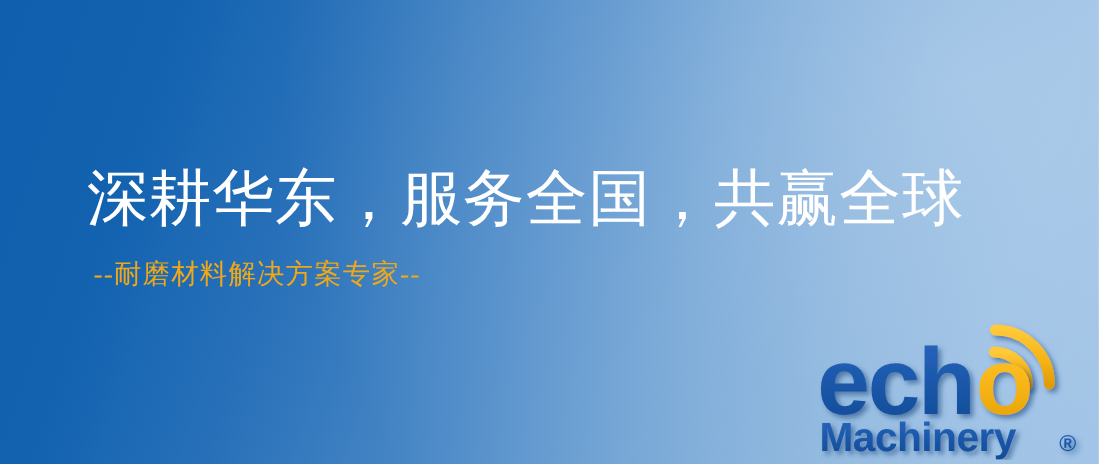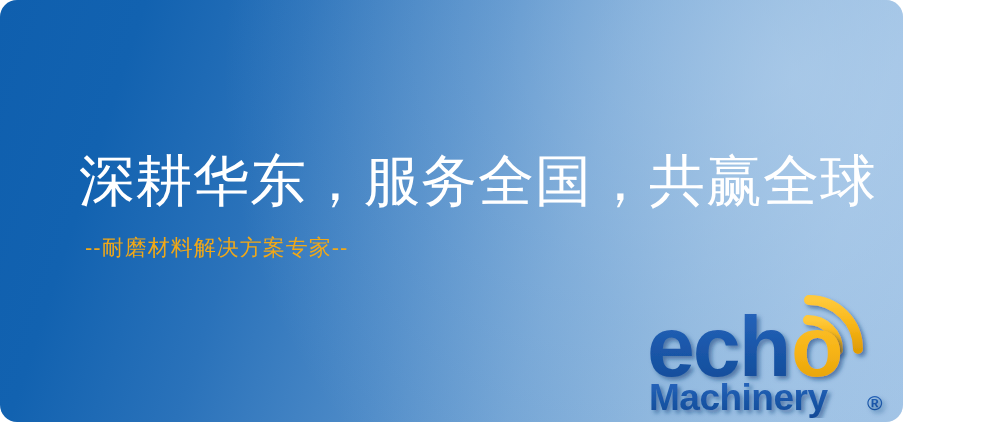--- a/index.html
+++ b/index.html
@@ -2,36 +2,35 @@
 <html><head>
 <meta charset="utf-8">
 <style>
   html, body {
     margin: 0;
     padding: 0;
     background: #ffffff;
   }
   #banner {
     position: relative;
-    width: 903px;
+    width: 999px;
     height: 422px;
     overflow: hidden;
     font-family: "Liberation Sans", sans-serif;
     
     background:
       linear-gradient(108deg,
         #0f5fae 0%,
         #1262b0 14%,
         #2a72ba 30%,
         #4e8bc8 48%,
         #6ea1d3 62%,
         #87b2db 76%,
         #97bde2 88%,
         #9cc0e4 100%);
-    border-radius: 17px;
   }
   #banner::after {
     
     content: "";
     position: absolute;
     inset: 0;
     background: radial-gradient(circle at 88% 18%,
                 rgba(190,215,240,0.55) 0%,
                 rgba(190,215,240,0.22) 34%,
                 rgba(190,215,240,0.0) 66%);
@@ -49,22 +48,22 @@
     font-family: "Liberation Serif", "DejaVu Serif", serif;
     font-size: 56px;
     line-height: 1.18;
     font-weight: 400;
     color: #ffffff;
     letter-spacing: 1px;
     white-space: nowrap;
   }
   .subtitle {
     margin: 22px 0 0 6px;
-    font-family: Liberation Sans, sans-serif;
-    font-size: 22px;
+    font-family: Liberation Serif, serif;
+    font-size: 25px;
     line-height: 1.1;
     font-weight: 400;
     color: #f0a818;
     letter-spacing: 1px;
     white-space: nowrap;
   }
 
   
   .logo {
     position: absolute;

